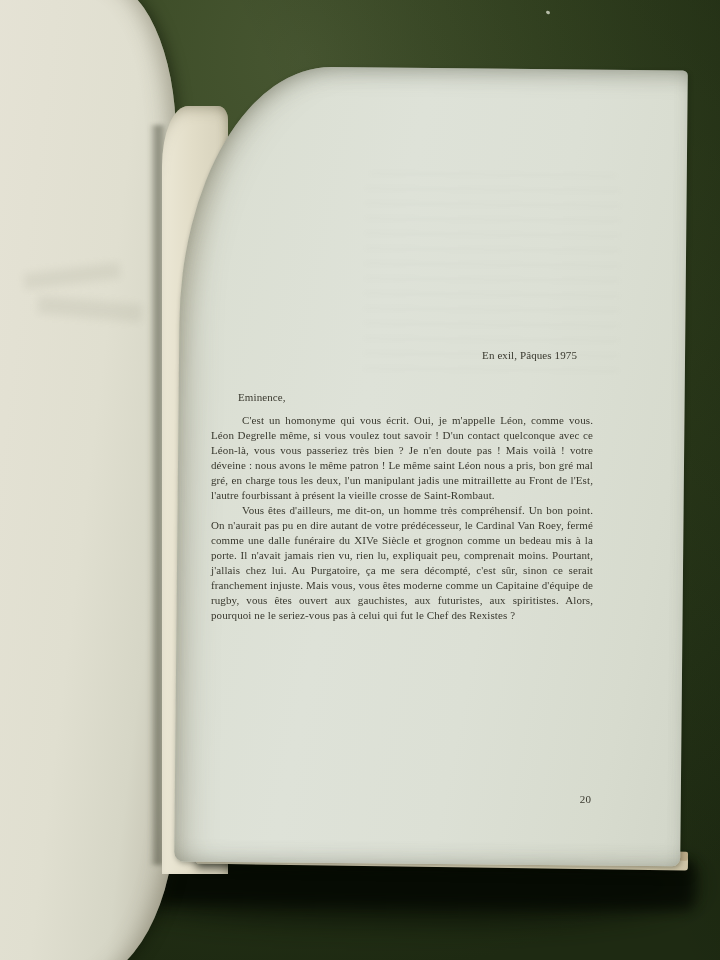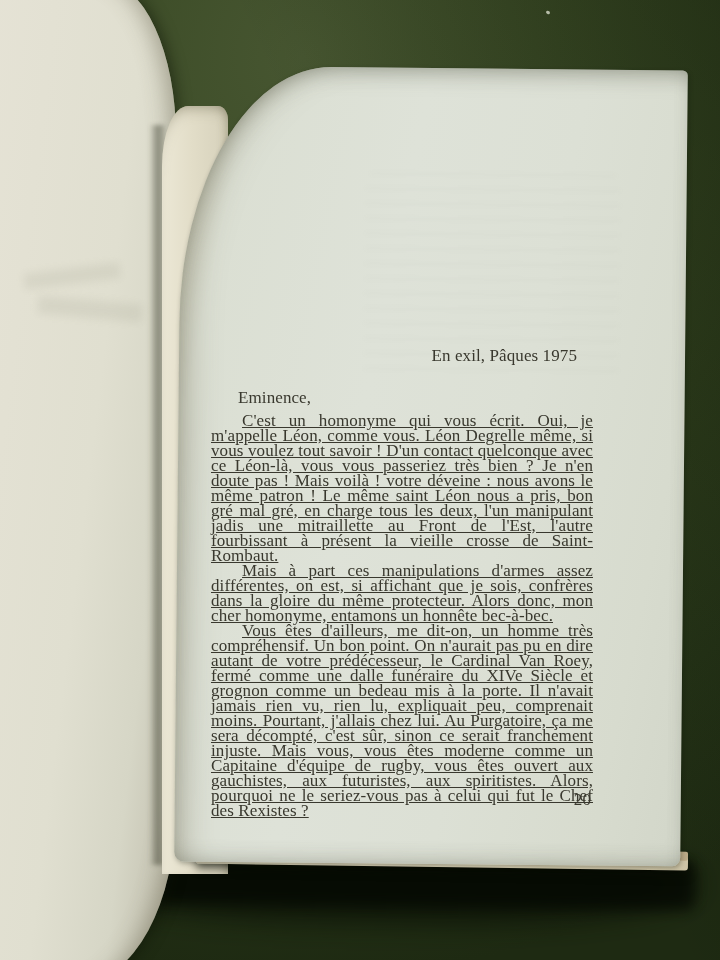--- a/index.html
+++ b/index.html
@@ -64,26 +64,26 @@
       inset -3px -12px 22px -14px rgba(100,104,88,.45),
       1px 2px 5px rgba(10,16,5,.3);
   }
   .ghost-lines{
     position:absolute;left:185px;top:105px;width:255px;height:205px;
     background:repeating-linear-gradient(to bottom, rgba(146,148,136,.18) 0 2px, rgba(0,0,0,0) 2px 15px);
     filter:blur(2px);opacity:.35;border-radius:8px;
   }
   .text-layer{
     position:absolute;left:211px;top:0;width:382px;height:960px;
-    color:var(--ink,#39382e);font-size:17px;line-height:15px;letter-spacing:.1px;
+    color:var(--ink,#39382e);font-size:11px;line-height:15px;letter-spacing:.1px;
   }
   .dateline{position:absolute;top:348px;left:0;right:0;text-align:right;padding-right:16px;}
   .salutation{position:absolute;top:390px;left:27px;}
   .body-text{position:absolute;top:413px;left:0;width:382px;}
-  .body-text p{margin:0;text-align:justify;text-indent:31px;text-decoration:underline;}
+  .body-text p{margin:0;text-align:justify;text-indent:31px;}
   .page-number{position:absolute;top:792px;right:2px;}
   .dust-speck{
     position:absolute;left:546px;top:11px;width:4px;height:3px;
     background:#cfd4c2;border-radius:50%;opacity:.85;transform:rotate(20deg);
   }
 </style>
 </head>
 <body>
 
 <div class="scene">
@@ -102,20 +102,19 @@
 
   <div class="main-page">
     <div class="ghost-lines"></div>
   </div>
 
   <div class="text-layer">
     <div class="dateline">En exil, Pâques 1975</div>
     <div class="salutation">Eminence,</div>
     <div class="body-text">
       <p>C'est un homonyme qui vous écrit. Oui, je m'appelle Léon, comme vous. Léon Degrelle même, si vous voulez tout savoir&nbsp;! D'un contact quelconque avec ce Léon-là, vous vous passeriez très bien&nbsp;? Je n'en doute pas&nbsp;! Mais voilà&nbsp;! votre déveine&nbsp;: nous avons le même patron&nbsp;! Le même saint Léon nous a pris, bon gré mal gré, en charge tous les deux, l'un manipulant jadis une mitraillette au Front de l'Est, l'autre fourbissant à présent la vieille crosse de Saint-Rombaut.</p>
-      <p>Mais à part ces manipulations d'armes assez différentes, on est, si affichant que je sois, confrères dans la gloire du même protecteur. Alors donc, mon cher homonyme, entamons un honnête bec-à-bec.</p>
       <p>Vous êtes d'ailleurs, me dit-on, un homme très compréhensif. Un bon point. On n'aurait pas pu en dire autant de votre prédécesseur, le Cardinal Van Roey, fermé comme une dalle funéraire du XIVe Siècle et grognon comme un bedeau mis à la porte. Il n'avait jamais rien vu, rien lu, expliquait peu, comprenait moins. Pourtant, j'allais chez lui. Au Purgatoire, ça me sera décompté, c'est sûr, sinon ce serait franchement injuste. Mais vous, vous êtes moderne comme un Capitaine d'équipe de rugby, vous êtes ouvert aux gauchistes, aux futuristes, aux spiritistes. Alors, pourquoi ne le seriez-vous pas à celui qui fut le Chef des Rexistes&nbsp;?</p>
     </div>
     <div class="page-number">20</div>
   </div>
 
   <div class="dust-speck"></div>
 </div>
 
 </body></html>

